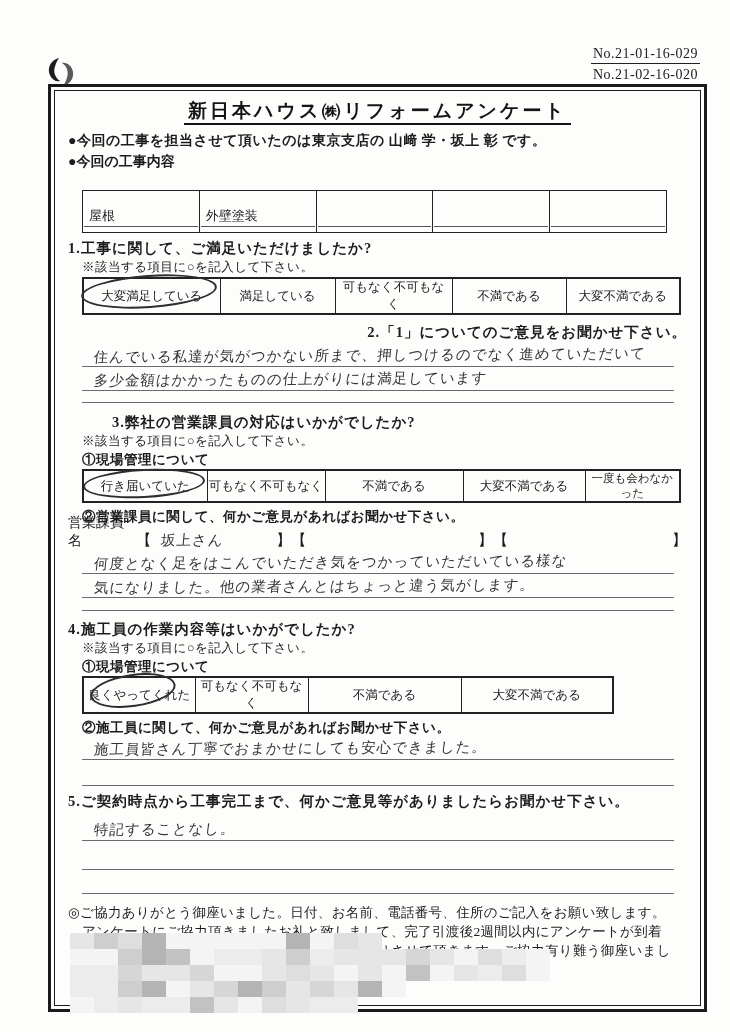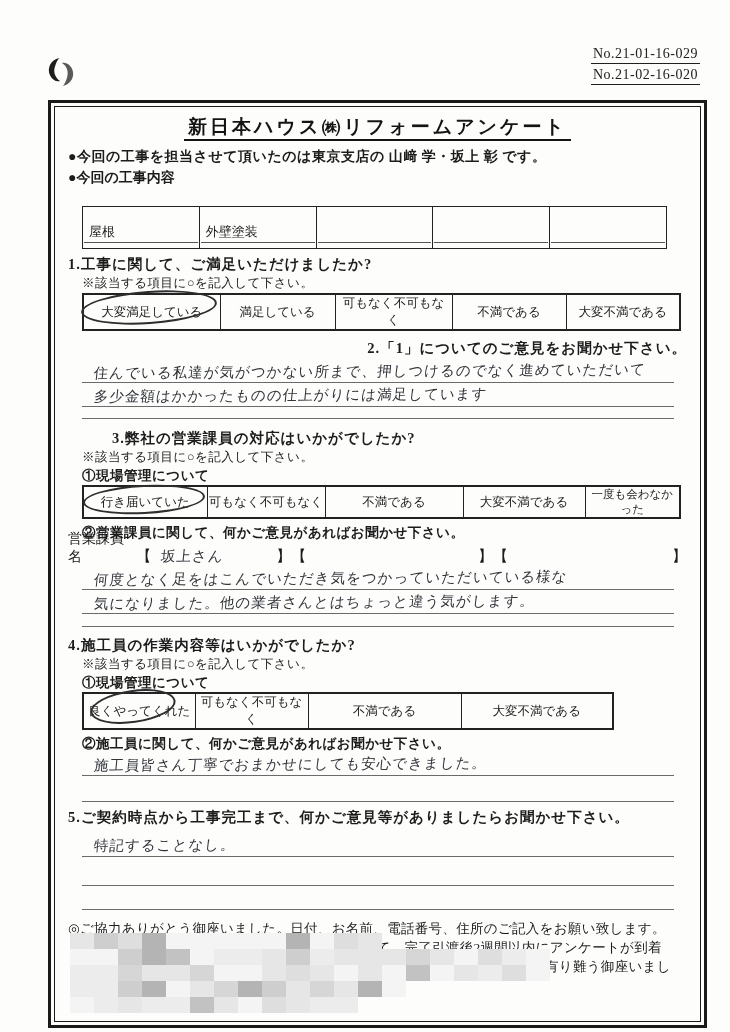--- a/index.html
+++ b/index.html
@@ -19,21 +19,21 @@
     font-family:"Liberation Sans","DejaVu Sans",sans-serif;
     font-weight:bold; font-size:17px; letter-spacing:1px; color:#161616;
   }
   .doc-numbers { position:absolute; right:6px; top:-6px; text-align:center; }
   .doc-numbers div {
     font-size:14px; letter-spacing:0.5px; color:#202020;
     border-bottom:1px solid #202020; padding:0 2px 1px 2px; margin-bottom:3px;
   }
   
   .form-box {
-    position:absolute; left:48px; top:100px; width:659px; height:928px;
+    position:absolute; left:48px; top:84px; width:659px; height:928px;
     border:3px solid #1a1a1a; padding:3px; background:transparent;
   }
   .form-inner {
     width:100%; height:100%; border:1px solid #1a1a1a;
     padding:7px 13px 0 13px; overflow:hidden;
   }
   
   .form-title {
     text-align:center; font-size:19px; font-weight:bold; letter-spacing:3px;
     color:#141414; height:27px;

